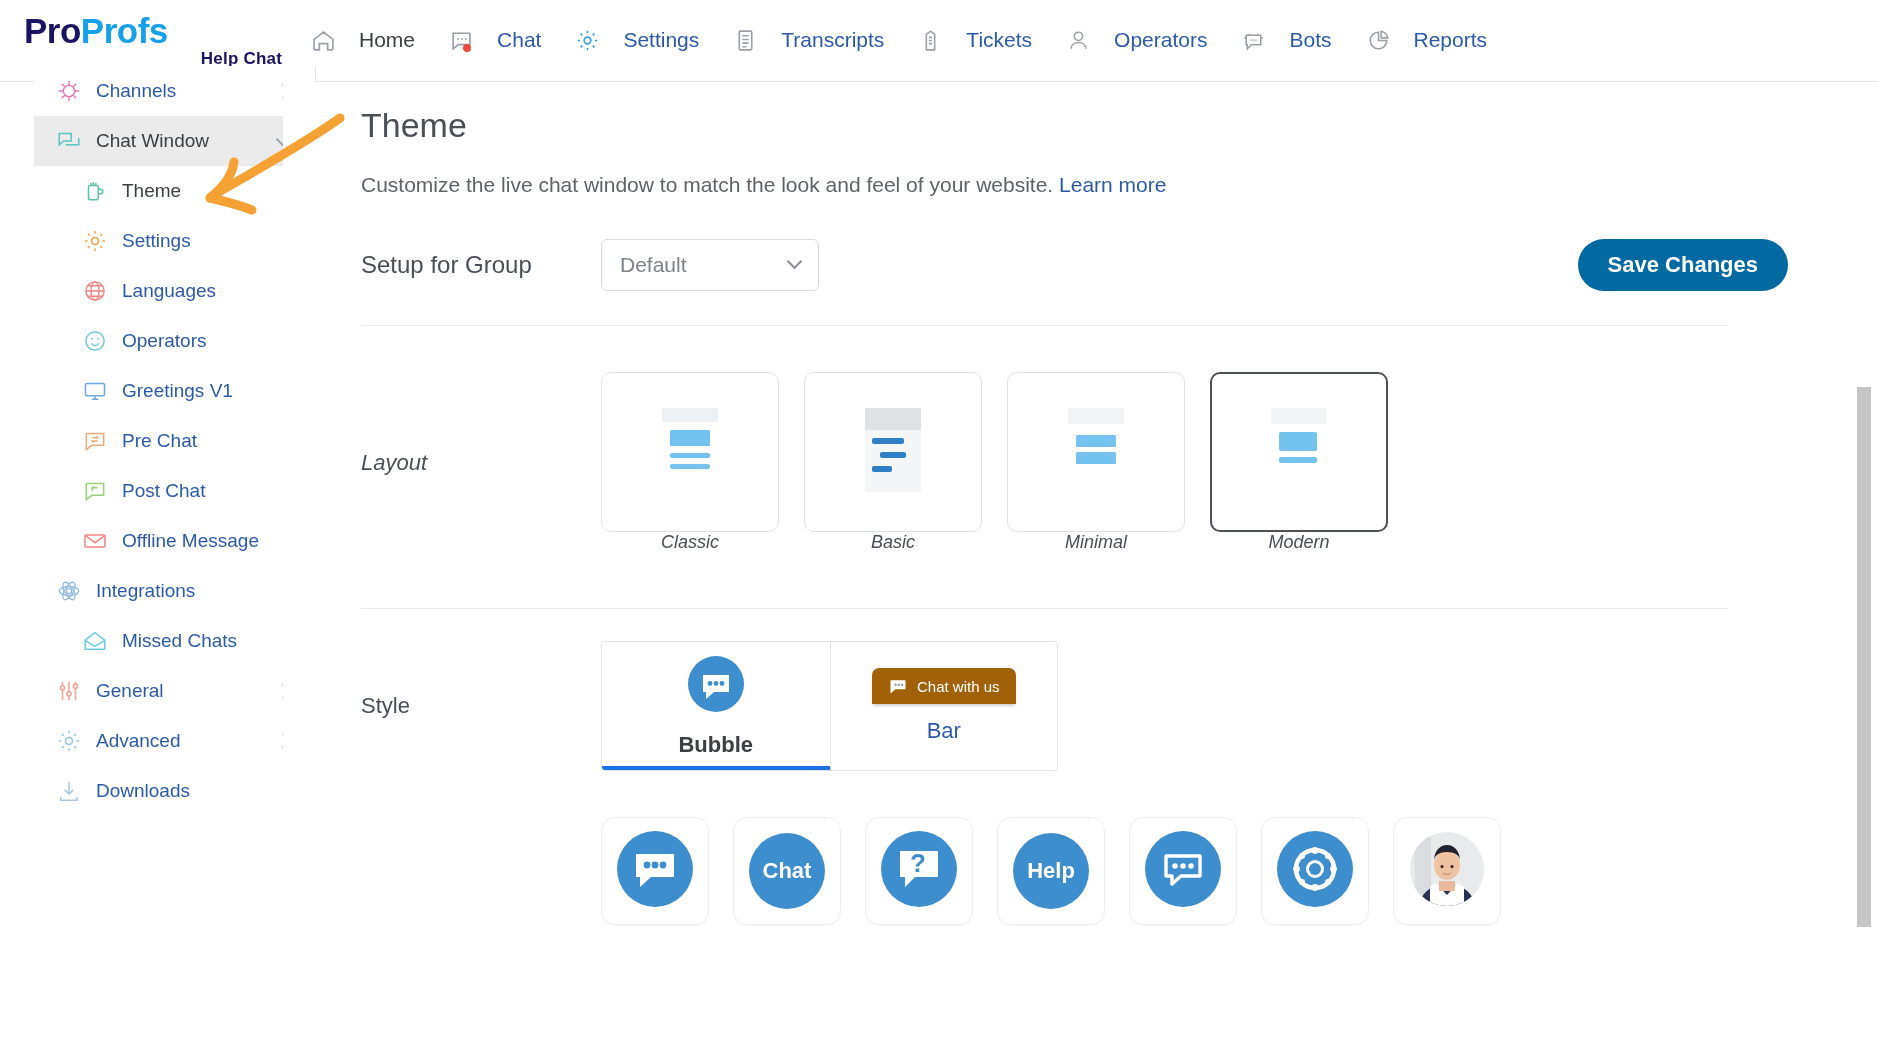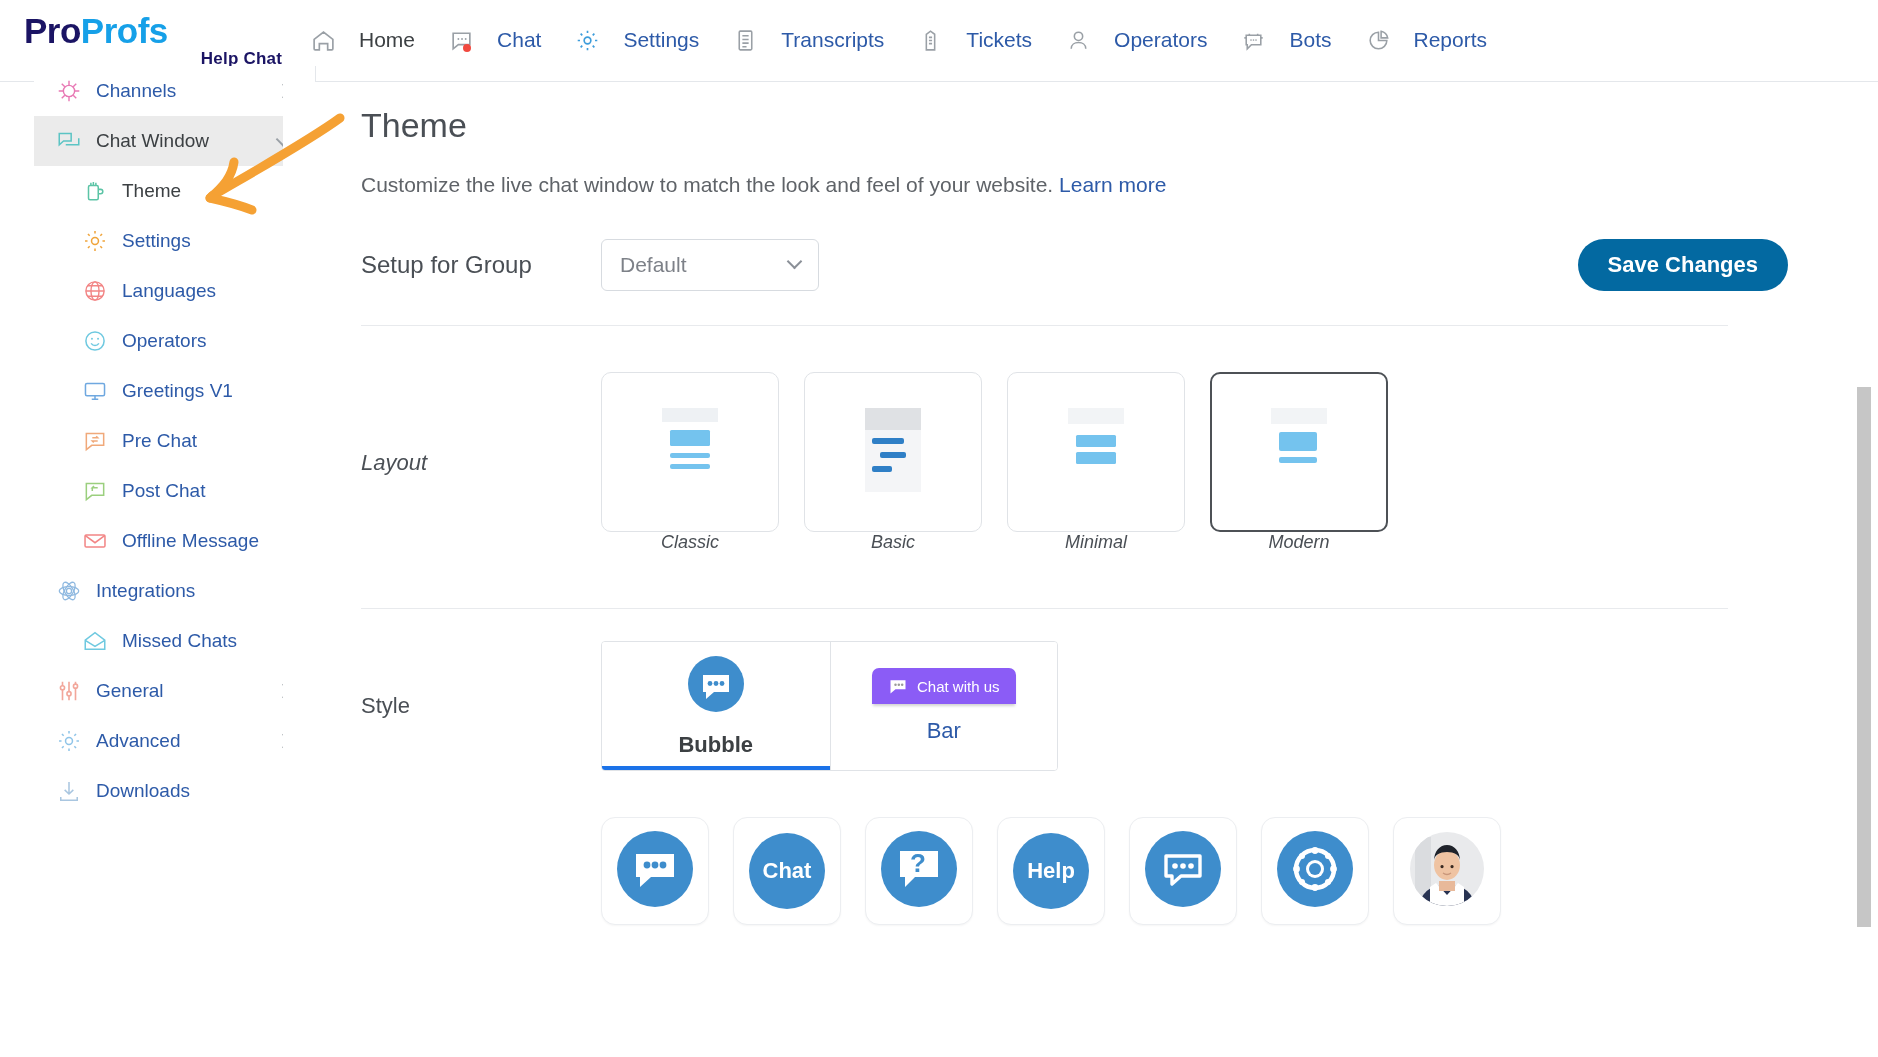--- a/index.html
+++ b/index.html
@@ -108,21 +108,21 @@
   .style-tabs { display: flex; border: 1px solid #e0e3e7; border-radius: 4px; overflow: hidden; width: 457px; }
   .stab { width: 228px; height: 128px; background: #fff; cursor: pointer; position: relative;
           display: flex; flex-direction: column; align-items: center; justify-content: center; }
   .stab + .stab { border-left: 1px solid #e0e3e7; }
   .stab-name { font-size: 22px; color: #2d5aa8; margin-top: 14px; }
   .stab.active .stab-name { color: #3c4043; font-weight: bold; }
   .stab.active::after {
     content: ""; position: absolute; left: 0; right: 0; bottom: 0; height: 4px; background: #1b72e8;
   }
   .bar-pill {
-    background: #8b5cf6; color: #fff; border-radius: 7px 7px 0 0; height: 36px;
+    background: #a16207; color: #fff; border-radius: 7px 7px 0 0; height: 36px;
     display: flex; align-items: center; gap: 9px; padding: 0 16px; font-size: 15px;
     box-shadow: 0 3px 3px -1px rgba(0,0,0,.18);
   }
 
   
   .swatches { display: flex; gap: 24px; margin-left: 318px; margin-top: 46px; }
   .swatch {
     width: 108px; height: 108px; border: 1px solid #eceef1; border-radius: 14px;
     background: #fff; display: flex; align-items: center; justify-content: center; cursor: pointer;
     box-shadow: 0 1px 2px rgba(0,0,0,.04);

